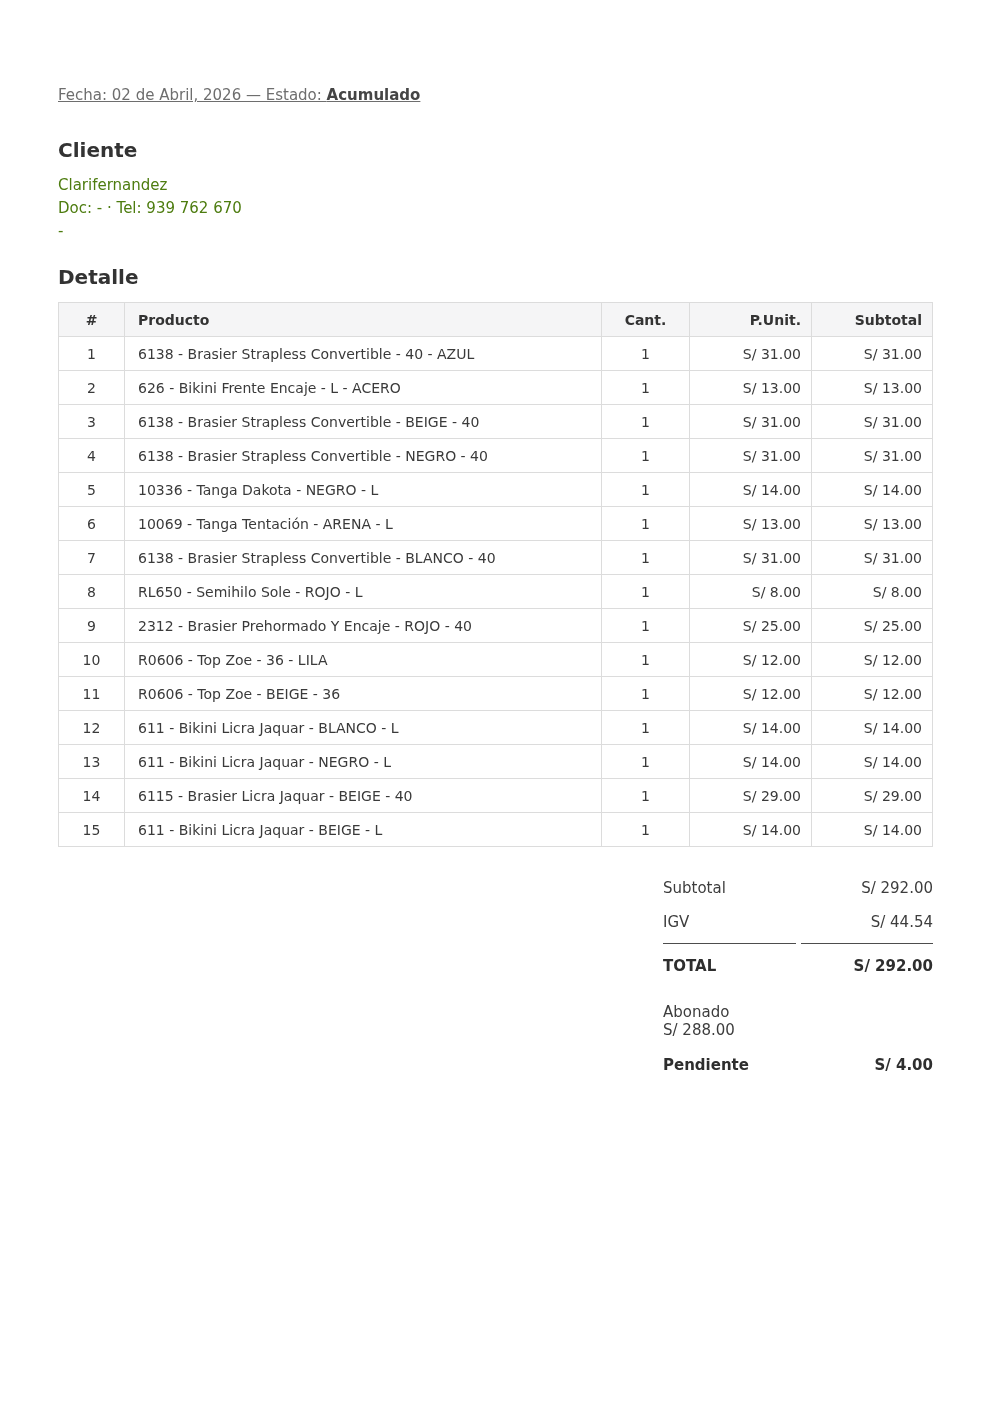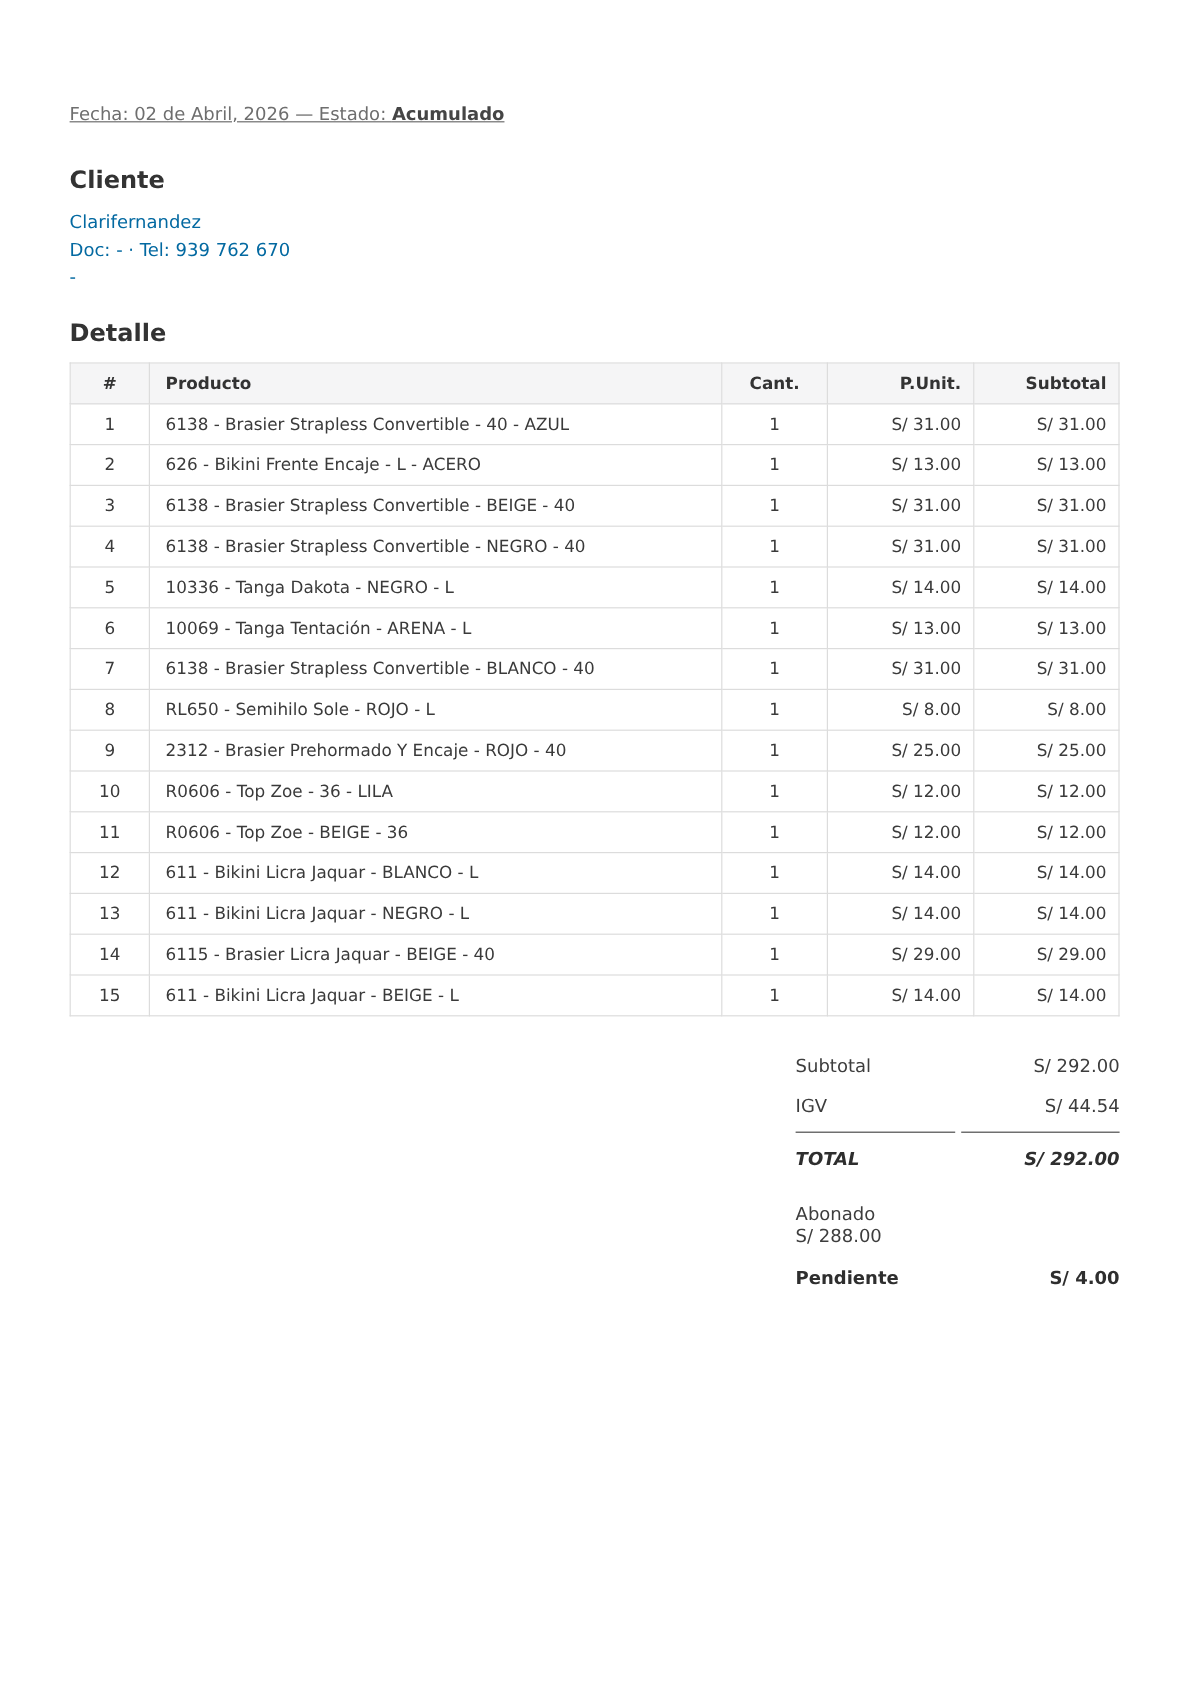--- a/index.html
+++ b/index.html
@@ -37,21 +37,21 @@
   .party-col { flex: 1; }
   .section-heading {
     font-size: 20px;
     font-weight: bold;
     color: #333333;
   }
   .party-lines {
     margin-top: 12px;
     font-size: 15px;
     line-height: 23px;
-    color: #0369a1;
+    color: #4d7c0f;
   }
   .detail-section { margin-top: 22px; }
   .detail-table {
     width: 100%;
     margin-top: 13px;
     border-collapse: collapse;
     font-size: 14px;
     color: #3a3a3a;
   }
   .detail-table th, .detail-table td {
@@ -86,21 +86,21 @@
   .totals-divider {
     display: flex;
     gap: 5px;
     margin-top: 4px;
   }
   .totals-divider .seg {
     flex: 1;
     border-top: 1px solid #4d4d4d;
     height: 0;
   }
-  .totals-row.total-row { padding-top: 13px; padding-bottom: 10px; font-style: italic; }
+  .totals-row.total-row { padding-top: 13px; padding-bottom: 10px; }
   .totals-row.abonado-row { margin-top: 10px; flex-direction: column; }
   .totals-row.pendiente-row { padding-top: 9px; }
 </style>
 </head>
 <body>
 
 <div class="page">
 
 
   <div class="doc-subtitle">

